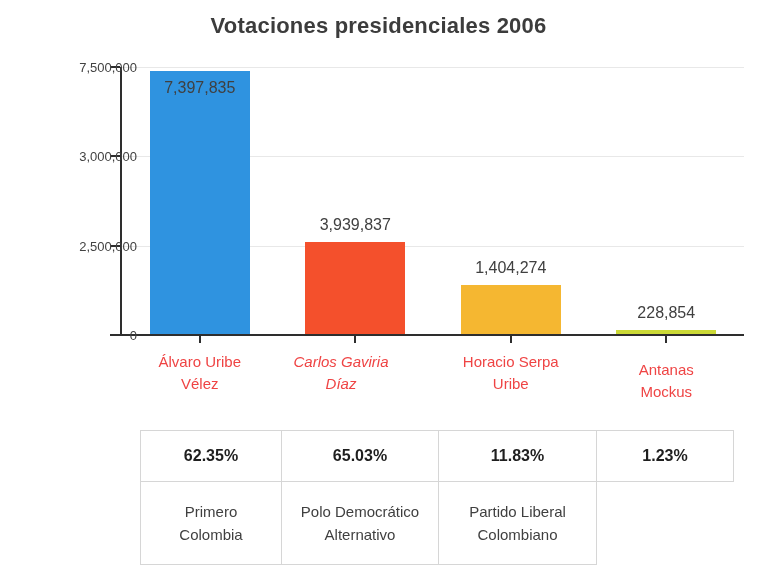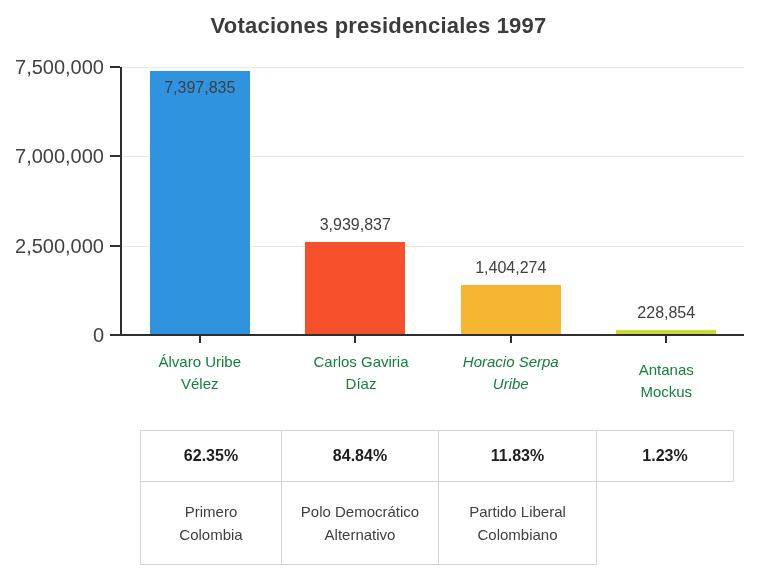--- a/index.html
+++ b/index.html
@@ -38,32 +38,32 @@
   .y-tick {
     position: absolute; left: -12px; width: 10px; height: 2px;
     background: #2e2e2e;
   }
   .x-tick {
     position: absolute; top: 269px; width: 2px; height: 7px;
     background: #2e2e2e;
   }
   .y-label {
     position: absolute; left: 0; width: 104px; text-align: right;
-    font-size: 20px; color: #424242; height: 17px; line-height: 17px;
+    font-size: 13px; color: #424242; height: 17px; line-height: 17px; padding-left: 33px;
   }
   .bar { position: absolute; bottom: 0; }
   .bar-value {
     position: absolute; transform: translateX(-50%);
     font-size: 16px; color: #404040; white-space: nowrap;
     height: 18px; line-height: 18px;
   }
   .cat-label {
     position: absolute; top: 284px; transform: translateX(-50%);
     width: 156px; text-align: center; white-space: pre-line;
-    font-size: 15px; line-height: 22px; color: #15803d;
+    font-size: 15px; line-height: 22px; color: #ef4444;
   }
 
   
   .result-table {
     position: absolute; left: 140px; top: 430px;
     display: grid;
     grid-template-columns: 141px 157px 158px 137px;
     grid-template-rows: 51px 83px;
     border-top: 1px solid #d6d6d6; border-left: 1px solid #d6d6d6;
     background: #ffffff;
@@ -76,59 +76,59 @@
   .cell.pct { font-size: 16px; font-weight: bold; color: #1f1f1f; }
   .cell.party {
     font-size: 15px; line-height: 23px; color: #3f3f3f;
     white-space: pre-line;
   }
 </style>
 </head>
 <body>
 
 <div class="page">
-  <div class="chart-title">Votaciones presidenciales 1997</div>
+  <div class="chart-title">Votaciones presidenciales 2006</div>
   <div class="plot">
       <div class="gridline" style="top: 0px;"></div>
       <div class="y-tick" style="top: -1px;"></div>
       <div class="gridline" style="top: 89.3333px;"></div>
       <div class="y-tick" style="top: 88.3333px;"></div>
       <div class="gridline" style="top: 178.667px;"></div>
       <div class="y-tick" style="top: 177.667px;"></div>
       <div class="y-tick" style="top: 267px;"></div>
       <div class="bar" style="left: 27.75px; width: 100px; height: 264px; background: rgb(47, 147, 224);"></div>
       <div class="bar-value" style="left: 77.75px; top: 12px;">7,397,835</div>
       <div class="x-tick" style="left: 76.75px;"></div>
       <div class="cat-label" style="left: 77.75px;">Álvaro Uribe
 Vélez</div>
       <div class="bar" style="left: 183.25px; width: 100px; height: 93px; background: rgb(244, 80, 44);"></div>
       <div class="bar-value" style="left: 233.25px; top: 149px;">3,939,837</div>
       <div class="x-tick" style="left: 232.25px;"></div>
-      <div class="cat-label" style="left: 239px;">Carlos Gaviria
+      <div class="cat-label" style="left: 219px; font-style: italic;">Carlos Gaviria
 Díaz</div>
       <div class="bar" style="left: 338.75px; width: 100px; height: 50px; background: rgb(245, 183, 49);"></div>
       <div class="bar-value" style="left: 388.75px; top: 192px;">1,404,274</div>
       <div class="x-tick" style="left: 387.75px;"></div>
-      <div class="cat-label" style="left: 388.75px; font-style: italic;">Horacio Serpa
+      <div class="cat-label" style="left: 388.75px;">Horacio Serpa
 Uribe</div>
       <div class="bar" style="left: 494.25px; width: 100px; height: 5px; background: rgb(203, 217, 54);"></div>
       <div class="bar-value" style="left: 544.25px; top: 237px;">228,854</div>
       <div class="x-tick" style="left: 543.25px;"></div>
       <div class="cat-label" style="left: 544.25px; margin-top: 8px;">Antanas
 Mockus</div>
     </div>
   <div class="result-table">
       <div class="cell pct">62.35%</div>
-      <div class="cell pct">84.84%</div>
+      <div class="cell pct">65.03%</div>
       <div class="cell pct">11.83%</div>
       <div class="cell pct">1.23%</div>
       <div class="cell party">Primero
 Colombia</div>
       <div class="cell party">Polo Democrático
 Alternativo</div>
       <div class="cell party">Partido Liberal
 Colombiano</div>
     </div>
 <div class="y-label" style="top: 59px;">7,500,000</div>
-    <div class="y-label" style="top: 148.333px;">7,000,000</div>
+    <div class="y-label" style="top: 148.333px;">3,000,000</div>
     <div class="y-label" style="top: 237.667px;">2,500,000</div>
     <div class="y-label" style="top: 327px;">0</div>
   </div>
 
 </body></html>

